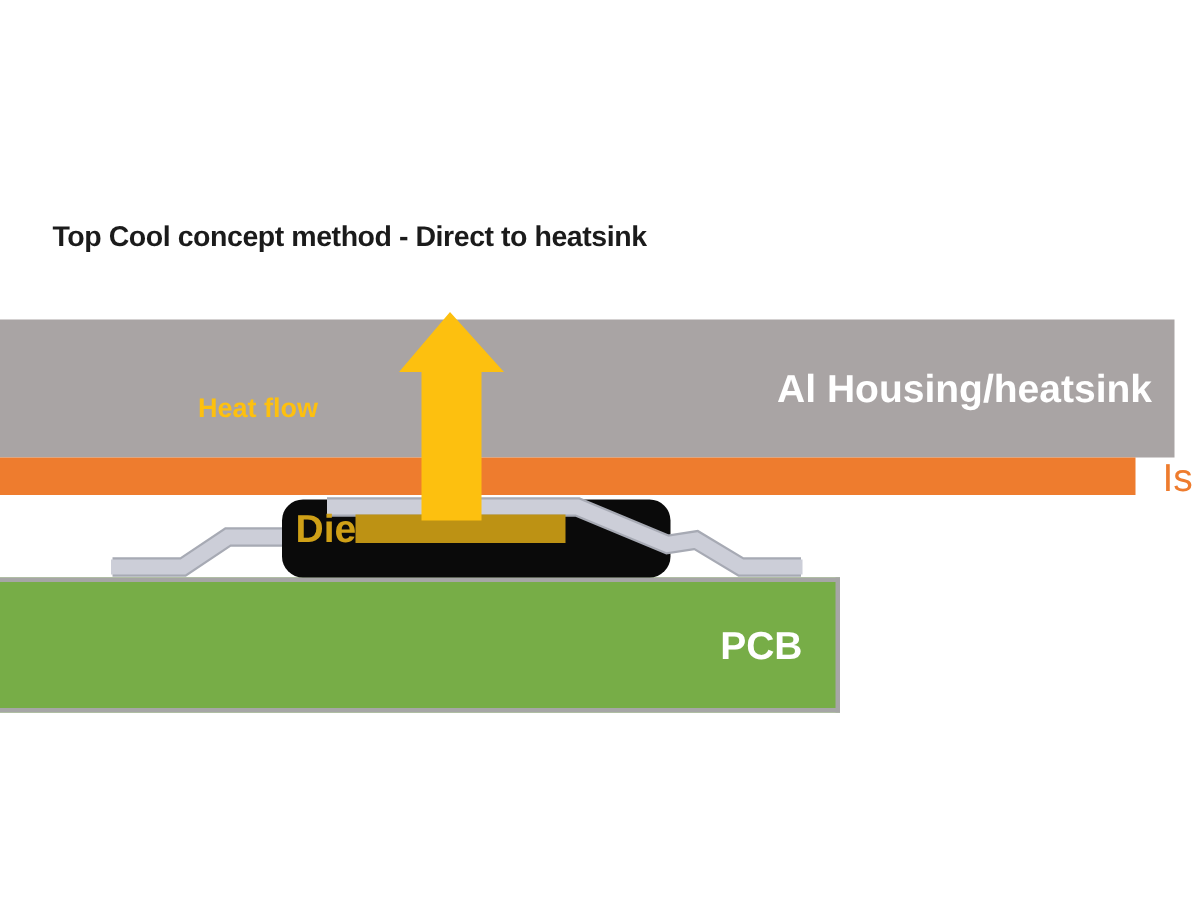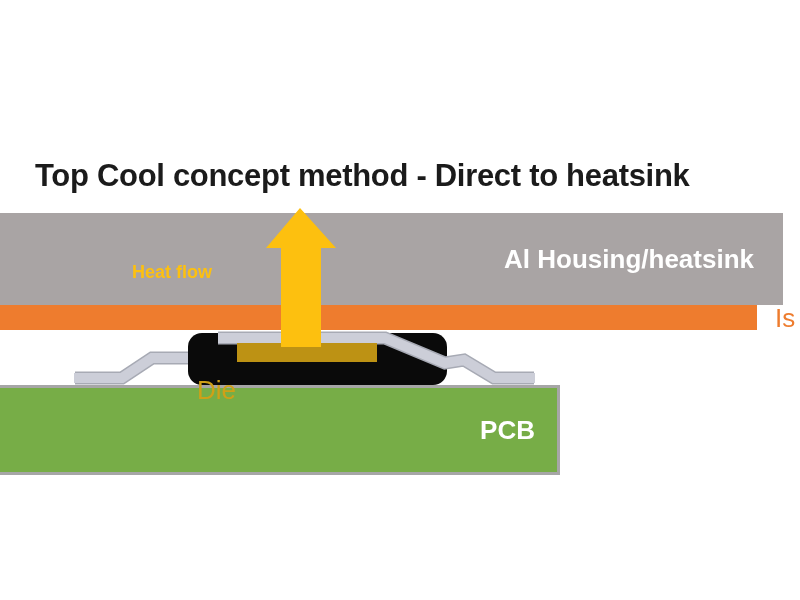--- a/index.html
+++ b/index.html
@@ -2,27 +2,27 @@
 <html style="--title-black: #1b1b1b; --housing-gray: #a9a4a4; --isolator-orange: #ee7c2e; --arrow-yellow: #fdc00f; --die-gold: #bd9214; --die-label-gold: #cfa017; --package-black: #0a0a0a; --pcb-green: #77ad47; --pcb-border-gray: #a6a6a6; --lead-gray: #ccced8; --lead-outline-gray: #a7aab4; --label-white: #ffffff;"><head>
 <meta charset="utf-8">
 <style>
   html,body{margin:0;padding:0;background:#fff;}
   .stage{
     position:relative;width:800px;height:600px;background:#fff;
     overflow:hidden;font-family:"Liberation Sans",sans-serif;
   }
   .abs{position:absolute;}
   .title{
-    left:35px;top:158px;font-size:31px;font-weight:bold;
+    left:35px;top:148px;font-size:19px;font-weight:bold;
     letter-spacing:-0.3px;color:var(--title-black);z-index:5;white-space:nowrap;
   }
   .housing-bar{
     left:0;top:213px;width:783px;height:92px;background:var(--housing-gray);
     z-index:1;display:flex;align-items:center;justify-content:flex-end;
-    padding-right:29px;box-sizing:border-box;
+    padding-right:15px;box-sizing:border-box;
   }
   .housing-label{
     color:var(--label-white);font-size:26px;font-weight:bold;white-space:nowrap;
   }
   .heat-flow-label{
     left:132px;top:262px;font-size:18px;font-weight:bold;
     color:var(--arrow-yellow);z-index:6;white-space:nowrap;
   }
   .isolator-bar{
     left:0;top:305px;width:757px;height:25px;background:var(--isolator-orange);z-index:1;
@@ -32,21 +32,21 @@
     color:var(--isolator-orange);z-index:5;white-space:nowrap;
   }
   .pcb-bar{
     left:0;top:385px;width:560px;height:90px;background:var(--pcb-green);
     border:3px solid var(--pcb-border-gray);border-left:none;box-sizing:border-box;
     z-index:1;display:flex;align-items:center;justify-content:flex-end;
     padding-right:22px;
   }
   .pcb-label{color:var(--label-white);font-size:26px;font-weight:bold;}
   .die-label{
-    left:197px;top:375px;font-size:26px;font-weight:normal;
+    left:197px;top:337px;font-size:26px;font-weight:bold;
     color:var(--die-label-gold);z-index:6;white-space:nowrap;
   }
   svg.overlay{position:absolute;left:0;top:0;z-index:4;pointer-events:none;}
   .lead-outline{fill:none;stroke:var(--lead-outline-gray);stroke-width:13;}
   .lead{fill:none;stroke:var(--lead-gray);stroke-width:10;}
   .package{fill:var(--package-black);}
   .die-pad{fill:var(--die-gold);}
   .arrow{fill:var(--arrow-yellow);}
 </style>
 </head>

